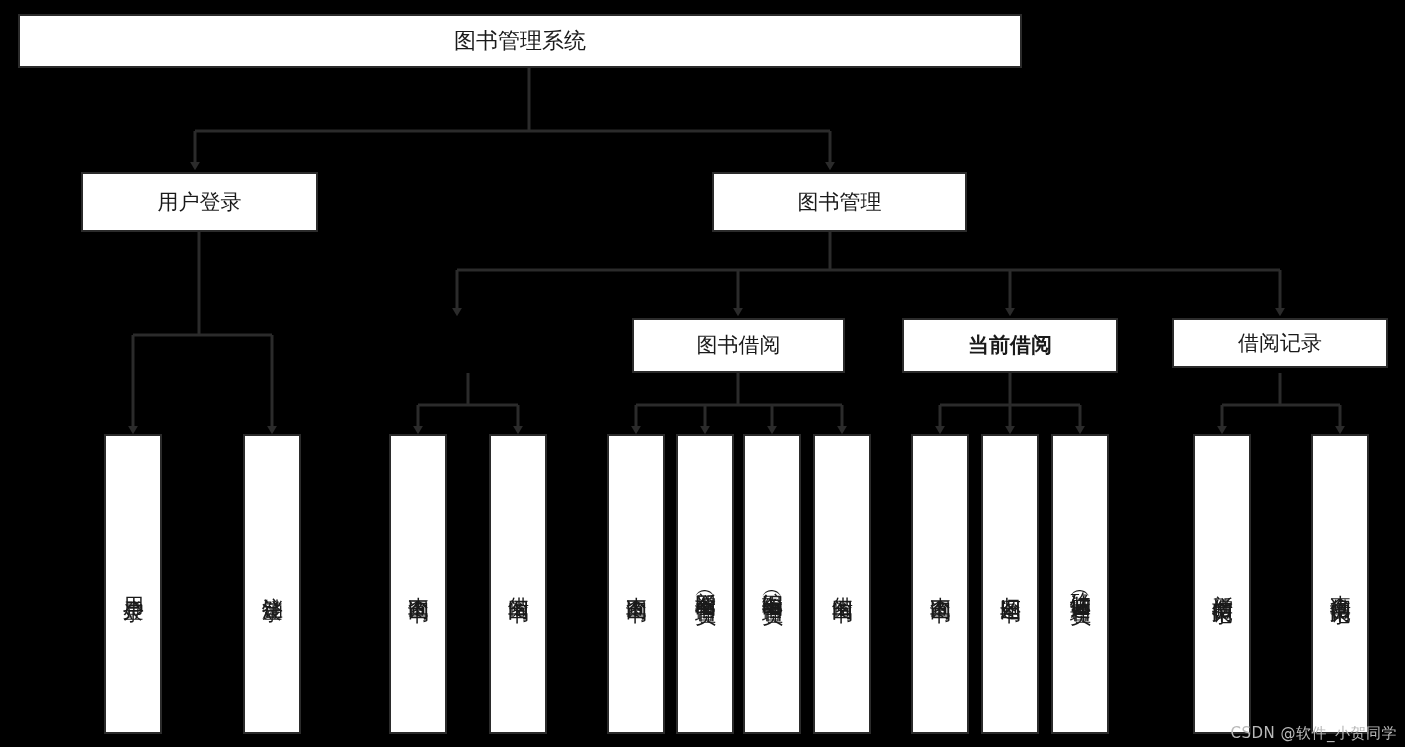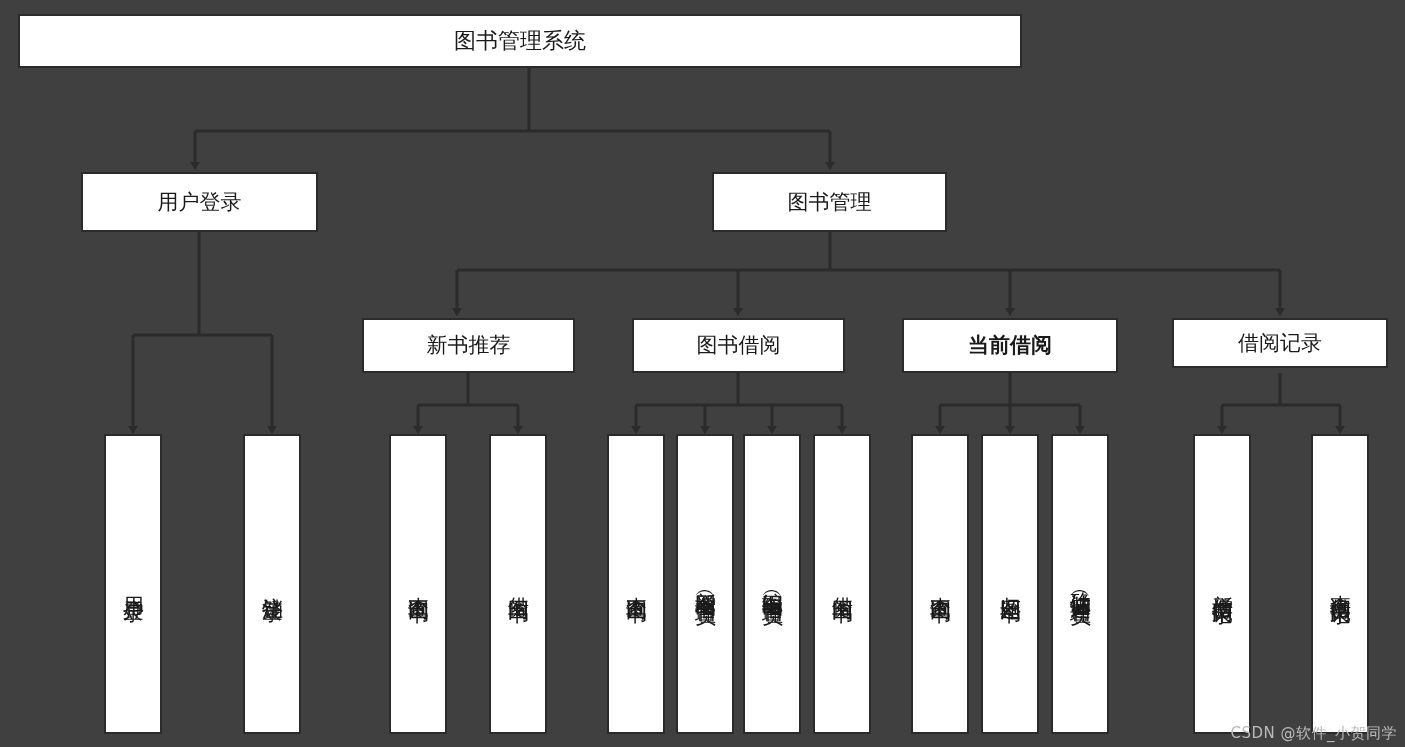--- a/index.html
+++ b/index.html
@@ -8,21 +8,21 @@
     padding: 0;
     background: #ffffff;
   }
   body {
     font-family: "DejaVu Sans", "Liberation Sans", sans-serif;
   }
   #diagram-root {
     position: relative;
     width: 1405px;
     height: 747px;
-    background: #404040;
+    background: #000000;
     overflow: hidden;
   }
   #edge-layer {
     position: absolute;
     left: 0;
     top: 0;
     width: 1405px;
     height: 747px;
     pointer-events: none;
   }
@@ -124,27 +124,24 @@
     </g>
   </svg>
 
   <div class="node h root" style="left:18px; top:14px; width:1004px; height:54px;">
     <span class="label">图书管理系统</span>
   </div>
 
   <div class="node h" style="left:81px; top:172px; width:237px; height:60px;">
     <span class="label">用户登录</span>
   </div>
-  <div class="node h" style="left:712px; top:172px; width:235px; height:60px;">
+  <div class="node h" style="left:712px; top:172px; width:255px; height:60px;">
     <span class="label">图书管理</span>
   </div>
 
-  <div class="node h" style="left:362px; top:318px; width:213px; height:55px;">
-    <span class="label">新书推荐</span>
-  </div>
   <div class="node h" style="left:632px; top:318px; width:213px; height:55px;text-align:center;">
     <span class="label">图书借阅</span>
   </div>
   <div class="node h" style="left:902px; top:318px; width:216px; height:55px;font-weight:bold;">
     <span class="label">当前借阅</span>
   </div>
   <div class="node h" style="left:1172px; top:318px; width:216px; height:50px;">
     <span class="label">借阅记录</span>
   </div>
 

